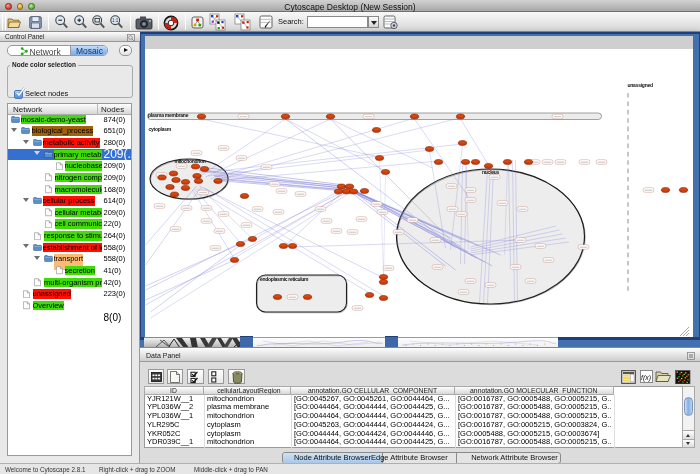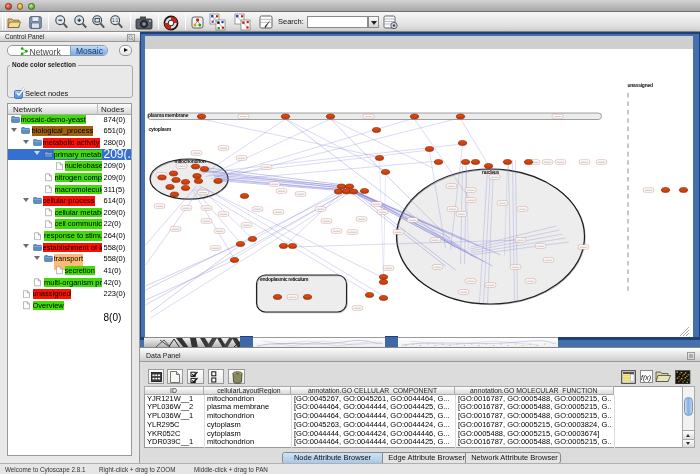--- a/index.html
+++ b/index.html
@@ -3,20 +3,21 @@
 
 *{margin:0;padding:0;box-sizing:border-box}
 html,body{width:700px;height:474px;overflow:hidden;font-family:"Liberation Sans",sans-serif;background:#e8e8e8}
 .abs{position:absolute}
 
 </style></head><body>
 <div class="abs" style="left:0;top:0;width:700px;height:12px;background:linear-gradient(#d2d2d2,#a8a8a8);border-bottom:1px solid #6f6f6f">
 <div class="abs" style="left:5px;top:3px;width:6.5px;height:6.5px;border-radius:50%;background:radial-gradient(circle at 35% 30%,#f0a9a0,#dd3f33 60%,#a52015);border:0.5px solid #8a2a20"></div>
 <div class="abs" style="left:16.5px;top:3px;width:6.5px;height:6.5px;border-radius:50%;background:radial-gradient(circle at 35% 30%,#f8dda0,#e8a83a 60%,#b07a18);border:0.5px solid #8a6a1a"></div>
 <div class="abs" style="left:28px;top:3px;width:6.5px;height:6.5px;border-radius:50%;background:radial-gradient(circle at 35% 30%,#c4eba4,#6fb93f 60%,#3f8a1f);border:0.5px solid #3a701a"></div>
+<div class="abs" style="left:0;top:1.5px;width:700px;text-align:center;font-size:8.5px;color:#111">Cytoscape Desktop (New Session)</div>
 </div>
 <div class="abs" style="left:0;top:12px;width:700px;height:20px;background:linear-gradient(#f8f8f8,#d7d7d7);border-bottom:1px solid #8e8e8e"></div>
 <div class="abs" style="left:0;top:0;width:700px;height:32px">
 <div style="position:absolute;left:2px;top:14px;width:1px;height:16px;background:#bbb;border-right:1px solid #fff"></div>
 <div style="position:absolute;left:4.5px;top:14px;width:1px;height:16px;background:#bbb;border-right:1px solid #fff"></div>
 <svg style="position:absolute;left:7px;top:16px" width="14" height="14" viewBox="0 0 14 14">
       <path d="M1 3 L5 3 L6 4.2 L12 4.2 L12 11.5 L1 11.5 Z" fill="#e8c46a" stroke="#7a5c1e" stroke-width="0.8"></path>
       <path d="M2.5 6 L13.5 6 L11.5 11.5 L1 11.5 Z" fill="#f3dc9a" stroke="#7a5c1e" stroke-width="0.8"></path>
     </svg>
 <svg style="position:absolute;left:29px;top:16px" width="13" height="13" viewBox="0 0 13 13">
@@ -584,21 +585,21 @@
       </div>
       <div style="position:absolute;left:54.5px;top:172.8px;max-width:47.5px;overflow:hidden;white-space:nowrap;background:#41dc08;color:#000;font-size:7.5px;line-height:9.5px;height:9.5px">nitrogen compo</div>
       <div style="position:absolute;left:103.5px;top:172.8px;font-size:7.5px;line-height:9.5px;color:#000;white-space:nowrap">209(0)</div>
 <div style="position:absolute;left:45px;top:185.0px;line-height:0;font-size:0">
         <svg width="7" height="8.5" viewBox="0 0 8 9" style="display:block">
           <path d="M0.5 0.5 L5 0.5 L7.5 3 L7.5 8.5 L0.5 8.5 Z" fill="#fdfdfd" stroke="#888" stroke-width="0.7"></path>
           <path d="M5 0.5 L5 3 L7.5 3" fill="#e5e5e5" stroke="#888" stroke-width="0.7"></path>
         </svg>
       </div>
       <div style="position:absolute;left:54.5px;top:184.5px;max-width:47.5px;overflow:hidden;white-space:nowrap;background:#41dc08;color:#000;font-size:7.5px;line-height:9.5px;height:9.5px">macromolecule</div>
-      <div style="position:absolute;left:103.5px;top:184.5px;font-size:7.5px;line-height:9.5px;color:#000;white-space:nowrap">311(5)</div>
+      <div style="position:absolute;left:103.5px;top:184.5px;font-size:7.5px;line-height:9.5px;color:#000;white-space:nowrap">168(0)</div>
 <div style="position:absolute;left:23px;top:197.9px;width:0;height:0;border-left:3.5px solid transparent;border-right:3.5px solid transparent;border-top:4.5px solid #6e6e6e"></div>
       <div style="position:absolute;left:32.5px;top:197.2px;line-height:0;font-size:0">
         <svg width="9" height="7" viewBox="0 0 10 8" style="display:block">
           <path d="M0.5 1.5 Q0.5 0.5 1.5 0.5 L3.5 0.5 L4.5 1.5 L8.7 1.5 Q9.5 1.5 9.5 2.5 L9.5 6.5 Q9.5 7.5 8.5 7.5 L1.5 7.5 Q0.5 7.5 0.5 6.5 Z" fill="#5a8fc8" stroke="#2a4f7f" stroke-width="0.6"></path>
           <path d="M0.7 3 L9.3 3 L9.3 2.4 L0.7 2.4 Z" fill="#9cc2e8"></path>
         </svg>
       </div>
       <div style="position:absolute;left:42.5px;top:196.1px;max-width:59.5px;overflow:hidden;white-space:nowrap;background:#fd1003;color:#000;font-size:7.5px;line-height:9.5px;height:9.5px">cellular process</div>
       <div style="position:absolute;left:103.5px;top:196.1px;font-size:7.5px;line-height:9.5px;color:#000;white-space:nowrap">614(0)</div>
 <div style="position:absolute;left:45px;top:208.2px;line-height:0;font-size:0">
@@ -796,19 +797,19 @@
 <div class="abs" style="left:1px;top:10px;width:9px;height:19px;background:linear-gradient(90deg,#cfe0f5,#86aede 45%,#b9d2f0);border:1px solid #7a93b8;border-radius:5px"></div>
 <div class="abs" style="left:0;top:43px;width:11px;height:9px;background:linear-gradient(#fdfdfd,#ddd);border-top:1px solid #aaa">
       <div class="abs" style="left:3px;top:2.5px;width:0;height:0;border-left:2.6px solid transparent;border-right:2.6px solid transparent;border-bottom:3.5px solid #333"></div>
     </div>
 <div class="abs" style="left:0;top:52px;width:11px;height:8px;background:linear-gradient(#fdfdfd,#ddd);border-top:1px solid #aaa">
       <div class="abs" style="left:3px;top:2px;width:0;height:0;border-left:2.6px solid transparent;border-right:2.6px solid transparent;border-top:3.5px solid #333"></div>
     </div>
 </div>
 <div class="abs" style="left:282px;top:451.5px;width:279px;height:12.5px;background:#e4e4e4;border:1px solid #8a8a8a;border-radius:3px">
 <div class="abs" style="left:0;top:0;width:100px;height:10.5px;background:linear-gradient(#cfe2f4,#a8c8e8);border-right:1px solid #8a8a8a;border-radius:3px 0 0 3px;text-align:center;font-size:7.5px;line-height:10.5px;color:#111">Node Attribute Browser</div>
-<div class="abs" style="left:97px;top:0;width:86px;height:10.5px;border-right:1px solid #8a8a8a;text-align:right;font-size:7.5px;line-height:10.5px;color:#111">Edge Attribute Browser</div>
+<div class="abs" style="left:88px;top:0;width:86px;height:10.5px;border-right:1px solid #8a8a8a;text-align:left;font-size:7.5px;line-height:10.5px;color:#111">Edge Attribute Browser</div>
 <div class="abs" style="left:186px;top:0;width:91px;height:10.5px;text-align:center;font-size:7.5px;line-height:10.5px;color:#111">Network Attribute Browser</div>
 </div>
 <div class="abs" style="left:0;top:463px;width:700px;height:11px;background:#e6e6e6;border-top:1px solid #b0b0b0">
 <div class="abs" style="left:5px;top:2px;font-size:6.3px;color:#333">Welcome to Cytoscape 2.8.1</div>
 <div class="abs" style="left:99px;top:2px;font-size:6.3px;color:#333">Right-click + drag to ZOOM</div>
 <div class="abs" style="left:194px;top:2px;font-size:6.3px;color:#333">Middle-click + drag to PAN</div>
 </div>
 </body></html>

